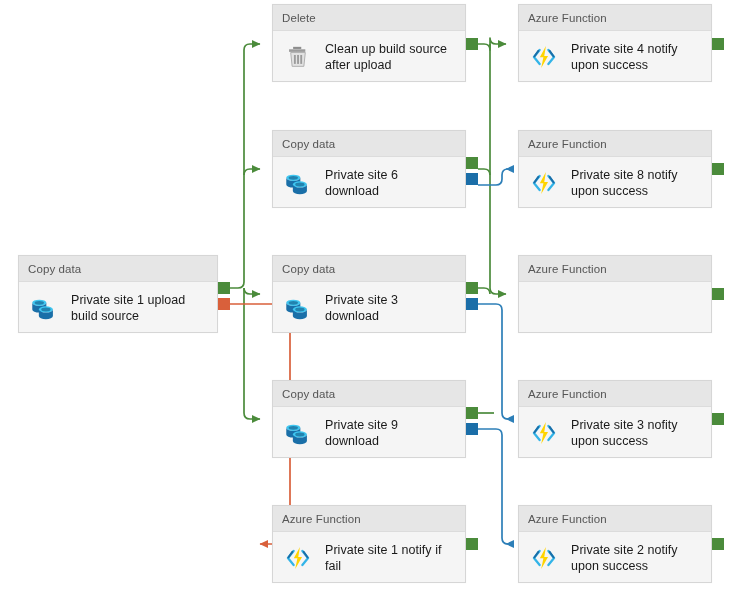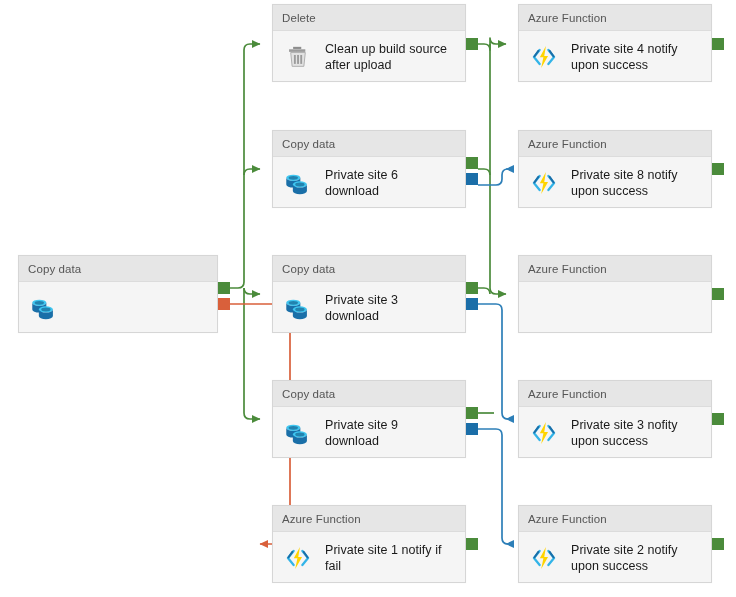--- a/index.html
+++ b/index.html
@@ -147,20 +147,22 @@
       <span class="node-icon">
         <svg viewBox="0 0 32 32" width="30" height="30">
           <ellipse cx="11" cy="10.5" rx="7.5" ry="3.4" fill="#3fc6f0"></ellipse>
           <path d="M3.5,10.5 L3.5,17.5 A7.5,3.4 0 0 0 18.5,17.5 L18.5,10.5 A7.5,3.4 0 0 1 3.5,10.5 Z" fill="#1a6fa8"></path>
           <ellipse cx="11" cy="10.5" rx="5" ry="2.1" fill="#0b4c7a" opacity="0.55"></ellipse>
           <ellipse cx="18" cy="17.5" rx="7.5" ry="3.4" fill="#3fc6f0"></ellipse>
           <path d="M10.5,17.5 L10.5,24.5 A7.5,3.4 0 0 0 25.5,24.5 L25.5,17.5 A7.5,3.4 0 0 1 10.5,17.5 Z" fill="#1a6fa8"></path>
           <ellipse cx="18" cy="17.5" rx="5" ry="2.1" fill="#0b4c7a" opacity="0.55"></ellipse>
         </svg>
       </span>
+      <span class="node-label">Private site 1 upload
+build source</span>
     </div>
   </div>
   <div class="port port-success" style="left:218px; top:282px;"></div>
   <div class="port port-fail" style="left:218px; top:298px;"></div>
 
   <div class="node" style="left:272px; top:4px; width:194px; height:78px;">
     <div class="node-header">Delete</div>
     <div class="node-body">
       <span class="node-icon">
         <svg viewBox="0 0 32 32" width="26" height="26">

